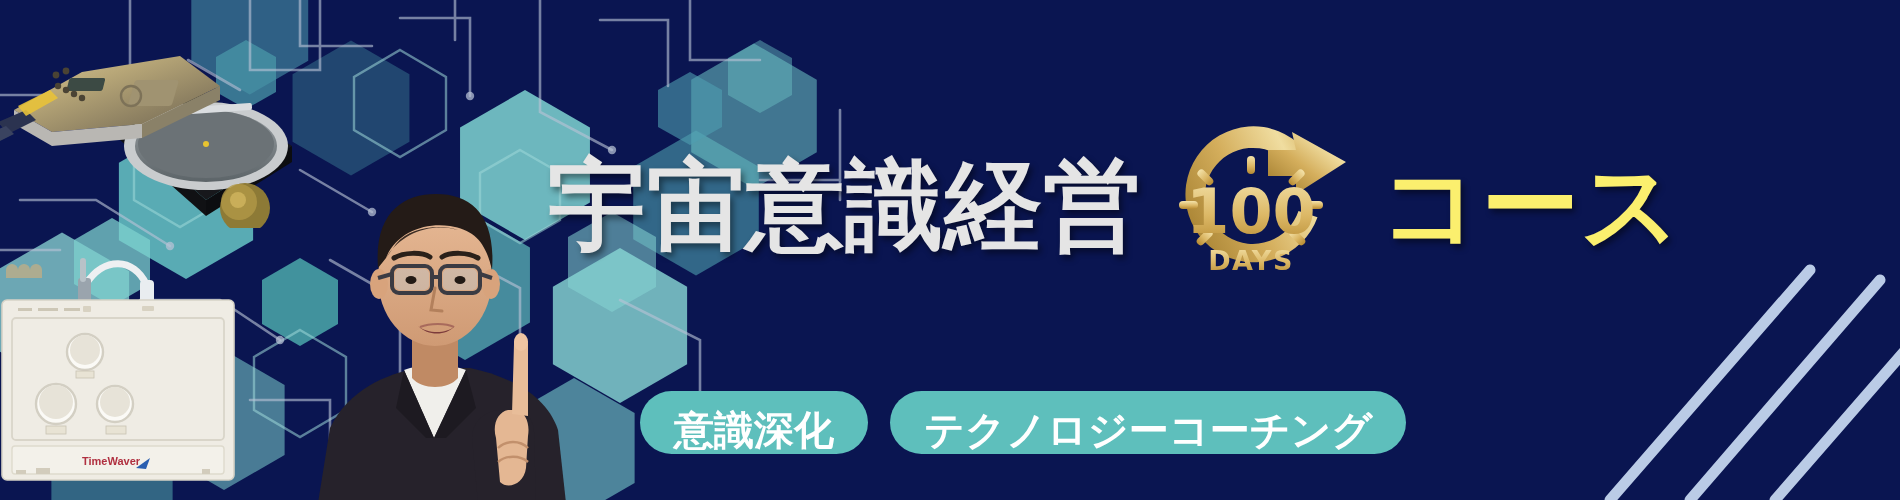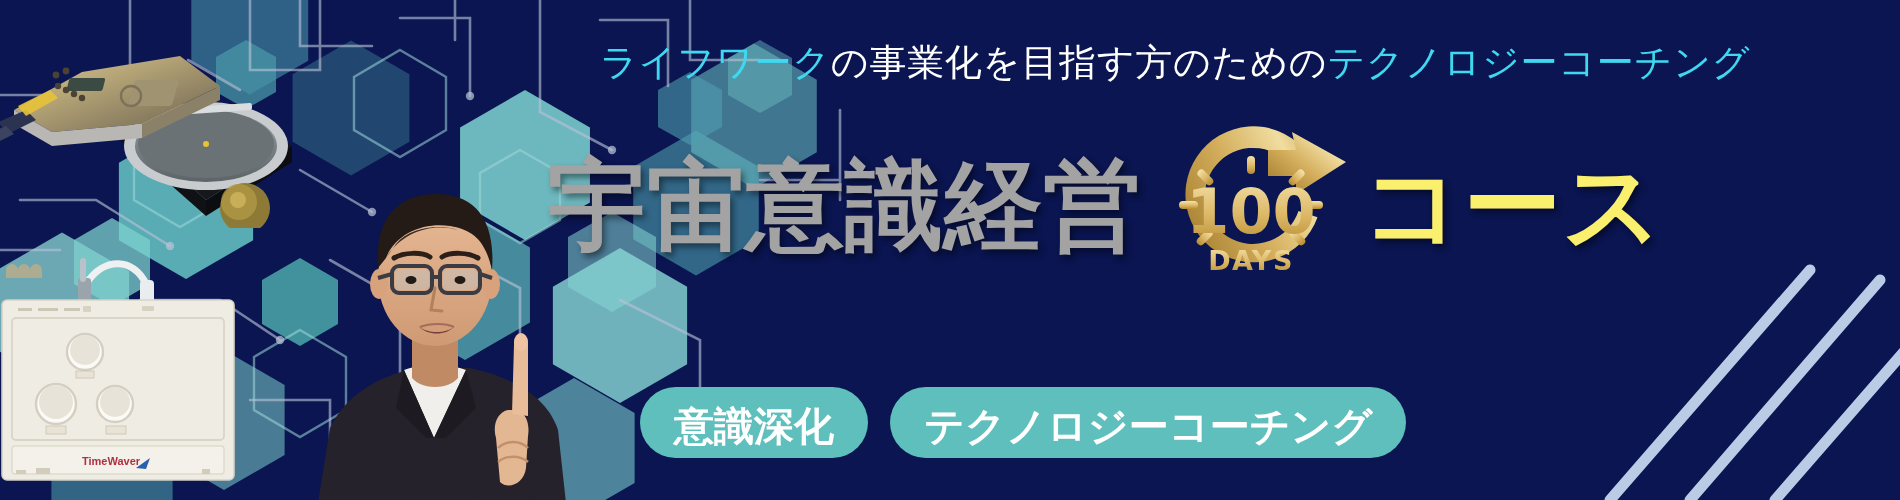--- a/index.html
+++ b/index.html
@@ -33,42 +33,43 @@
     font-weight:500;white-space:nowrap;
   }
   .tagline .cy{color:#3fd8f0;}
   .tagline .wh{color:#ffffff;}
 
   .headline-row{
     position:absolute;left:548px;top:140px;width:1340px;height:130px;
     display:flex;align-items:center;
   }
   .headline{
-    font-size:98px;font-weight:900;color:#a3a3a3;
+    font-size:98px;font-weight:900;color:#e5e5e5;
     letter-spacing:.01em;white-space:nowrap;line-height:1;
     text-shadow:3px 4px 6px rgba(0,0,0,.45);
     font-family:"DejaVu Sans","Liberation Sans",sans-serif;
   }
   .badge-wrap{width:210px;height:190px;position:relative;flex:0 0 auto;margin:0 6px 0 4px;}
   .badge-wrap svg{position:absolute;left:0;top:0;}
   .headline-tail{
     font-size:98px;font-weight:900;color:#fbef6e;letter-spacing:.01em;
     white-space:nowrap;line-height:1;text-shadow:3px 4px 6px rgba(0,0,0,.45);
     font-family:"DejaVu Sans","Liberation Sans",sans-serif;
+    margin-left:18px;
   }
 
   
   .pill-row{
     position:absolute;left:640px;top:382px;width:1250px;height:80px;
     display:flex;align-items:center;justify-content:flex-start;gap:22px;
   }
   .pill{
     background:#5ebfbc;color:#ffffff;border-radius:44px;
     font-size:40px;font-weight:700;line-height:1;
-    padding:19px 34px 12px;white-space:nowrap;
+    padding:19px 34px 4px;white-space:nowrap;
     font-family:"DejaVu Sans","Liberation Sans",sans-serif;
   }
 </style>
 </head>
 <body>
 
 <div id="banner">
 
   <div class="bg-layer">
     <svg class="hex-field" viewBox="0 0 860 500" preserveAspectRatio="none">
@@ -305,23 +306,20 @@
                C226 272 234 282 234 294 L236 365 Z" fill="#26222b"></path>
       <path d="M196 300 C192 286 198 274 208 272 L216 272 C226 274 230 286 228 298
                L226 330 C224 346 208 352 200 344 Z" fill="#e4b793"></path>
       <path d="M212 276 L214 206 C214 196 228 196 228 206 L228 278 Z" fill="#e8bd99"></path>
       <ellipse cx="221" cy="204" rx="7" ry="9" fill="#eec4a2"></ellipse>
       <path d="M198 310 C206 302 220 302 228 310" stroke="#c2906c" stroke-width="2.4" fill="none"></path>
       <path d="M198 324 C206 317 220 317 228 324" stroke="#c2906c" stroke-width="2.4" fill="none"></path>
     </g>
   </svg>
 
-  <div class="tagline">
-    <span class="cy">ライフワーク</span><span class="wh">の事業化を目指す方のための</span><span class="cy">テクノロジーコーチング</span>
-  </div>
 
   <div class="headline-row">
     <span class="headline">宇宙意識経営</span>
 
     <div class="badge-wrap">
       <svg width="210" height="190" viewBox="0 0 210 190">
         <defs>
           <linearGradient id="gold1" x1="0" y1="1" x2="1" y2="0">
             <stop offset="0%" stop-color="#9a7526"></stop>
             <stop offset="45%" stop-color="#d4ae5c"></stop>

